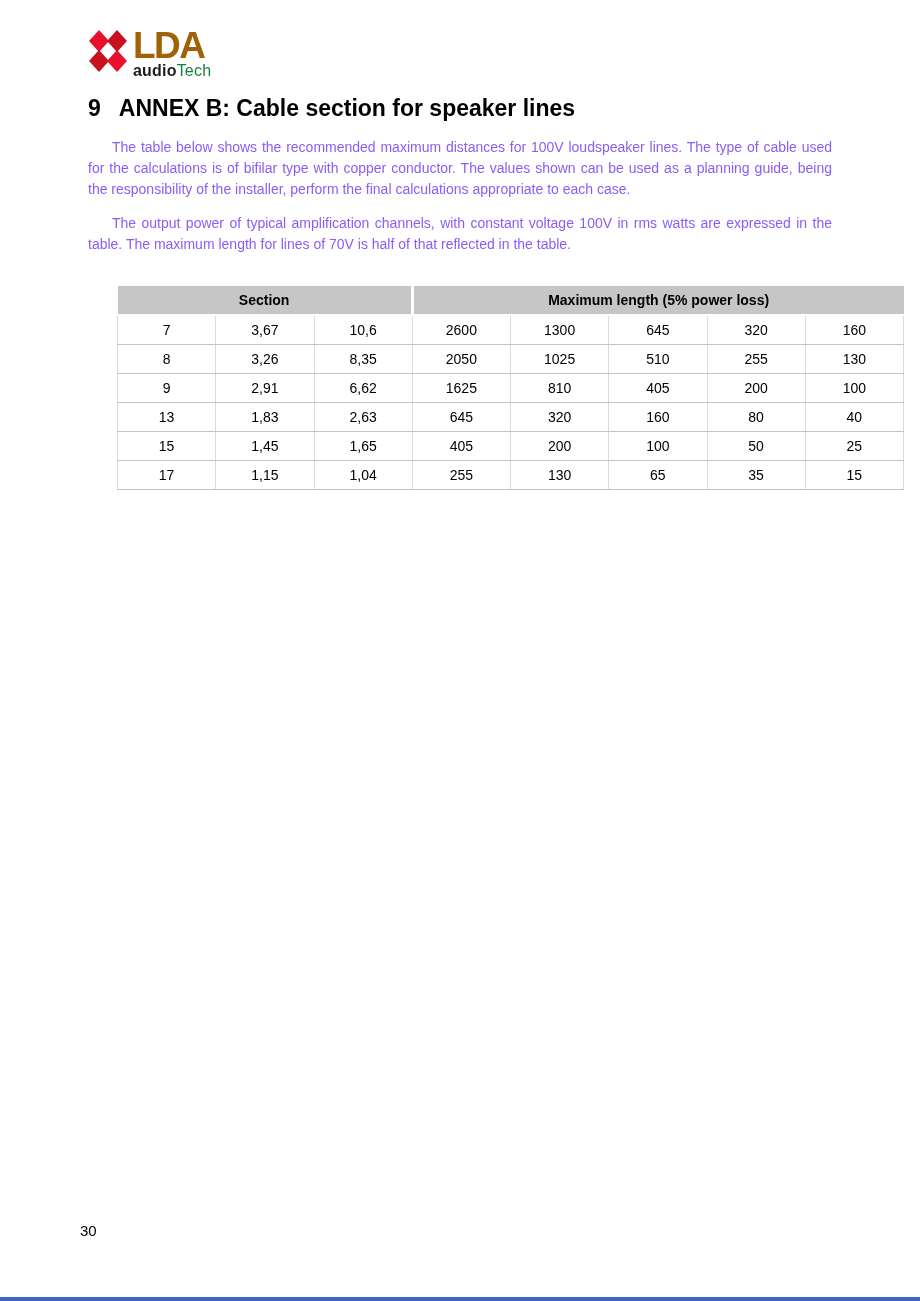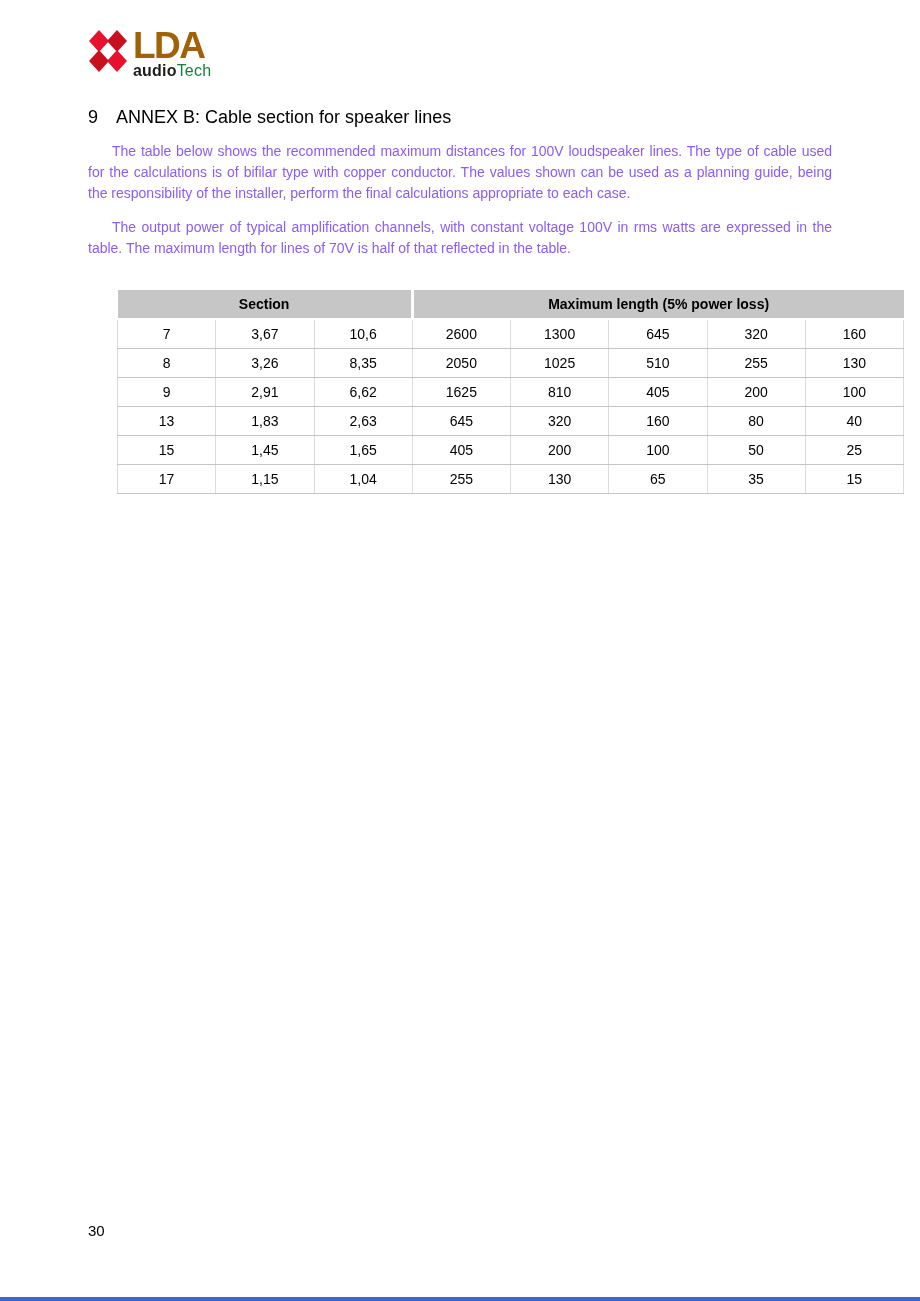--- a/index.html
+++ b/index.html
@@ -12,21 +12,21 @@
   
   .logo { display: flex; align-items: flex-start; margin-top: 27px; gap: 5px; }
   .logo-icon { width: 40px; height: 48px; flex: 0 0 auto; }
   .logo-text { display: flex; flex-direction: column; padding-top: 2px; }
   .logo-title { font-size: 37px; font-weight: bold; letter-spacing: -1.5px; line-height: 33px; color: #a16207; }
   .logo-sub { font-size: 16px; line-height: 17px; letter-spacing: 0.2px; color: #1d1d1b; }
   .logo-sub .bold { font-weight: bold; }
   .logo-sub .light { font-weight: normal; color: #15803d; }
 
   
-  .heading { margin-top: 28px; font-size: 18px; font-weight: normal; color: #000; }
+  .heading { margin-top: 16px; font-size: 23px; font-weight: bold; color: #000; }
   .heading .num { margin-right: 18px; }
   .para {
     margin: 13px 0 0 0; font-size: 14px; line-height: 21px;
     text-align: justify; text-indent: 24px; color: #8b5cf6;
   }
 
   
   .table-wrap { margin: 31px 0 0 29px; }
   table { border-collapse: collapse; table-layout: fixed; width: 787px; font-size: 14px; }
   th, td { height: 28px; text-align: center; vertical-align: middle; padding: 0 2px; }
@@ -34,21 +34,21 @@
   .group-row th { border-bottom: 2px solid #ffffff; }
   .group-row th:first-child { border-right: 3px solid #ffffff; }
   .col-row th:nth-child(3) { border-right: 3px solid #ffffff; }
   tbody td {
     background: #ffffff; color: #000;
     border-top: 1px solid #c4c4c4; border-bottom: 1px solid #c4c4c4;
     border-left: 1px solid #dcdcdc; border-right: 1px solid #dcdcdc;
   }
 
   
-  .page-number { position: absolute; left: 88px; top: 1222px; font-size: 15px; color: #000; }
+  .page-number { position: absolute; left: 80px; top: 1222px; font-size: 15px; color: #000; }
   .footer-bar { position: absolute; left: 0; right: 0; bottom: 0; height: 4px; background: var(--footer-bar, #4064c8); }
 </style>
 </head>
 <body>
 
 <div class="page">
   <div class="content">
 
     <div class="logo">
       <svg class="logo-icon" viewBox="0 0 40 46" aria-hidden="true">

